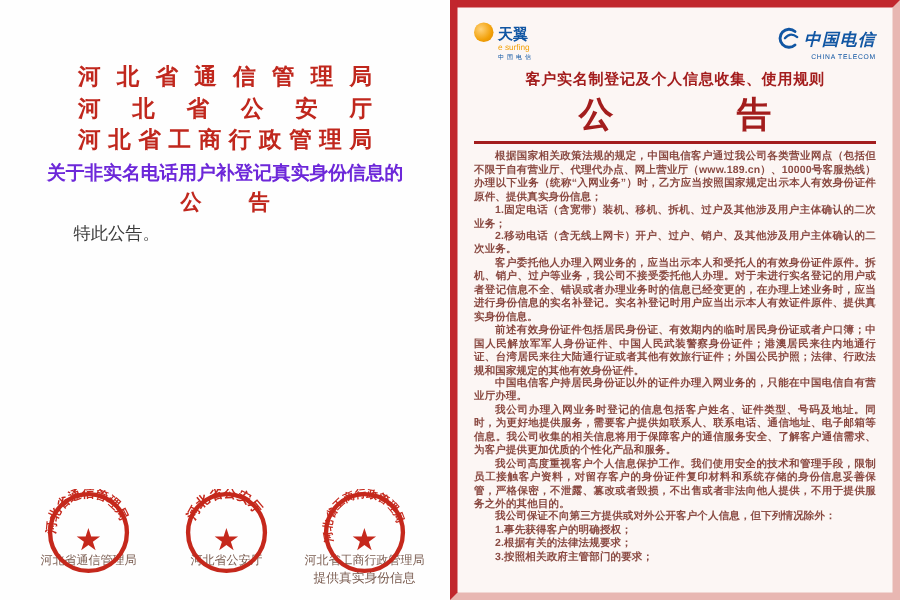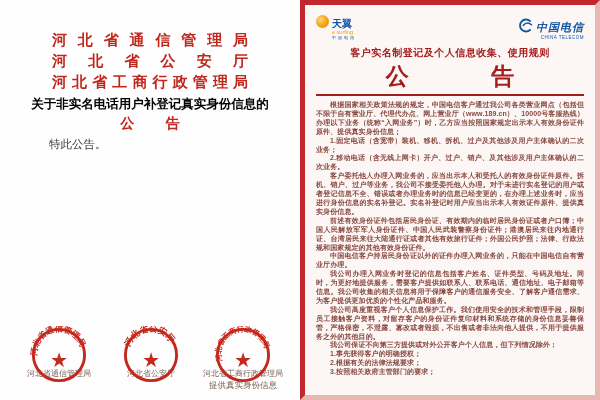--- a/index.html
+++ b/index.html
@@ -1,25 +1,25 @@
 <!DOCTYPE html>
 <html><head>
 <meta charset="utf-8">
 <style>
   * { margin:0; padding:0; box-sizing:border-box; }
   body { width:600px; height:400px; font-family:"Liberation Sans", sans-serif; background:#e8e8e8; }
   .screenshot { width:600px; height:400px; display:flex; background:#fff; overflow:hidden; }
 
   
-  .doc-left { width:300px; height:400px; background:#fefefe; padding:30px 26px 6px 26px; position:relative; }
+  .doc-left { width:300px; height:400px; background:#fefefe; padding:42px 26px 6px 26px; position:relative; }
   .lt-block { margin:0 auto; }
   .lt-line { width:196px; margin:0 auto; color:#c0271d; font-weight:bold; font-size:15px; line-height:21px;
              font-family:"Liberation Serif", serif; text-align:justify; text-align-last:justify; }
-  .lt-subject { color:#000000; font-weight:bold; font-size:12.5px; line-height:19px; text-align:center;
-                font-family:Liberation Sans, sans-serif; margin-top:2px; }
+  .lt-subject { color:#6d28d9; font-weight:bold; font-size:12.5px; line-height:19px; text-align:center;
+                font-family:Liberation Mono, monospace; margin-top:2px; }
   .lt-gonggao { color:#c0271d; font-weight:bold; font-size:14px; letter-spacing:14px; text-align:center;
                 font-family:"Liberation Serif", serif; line-height:19px; text-indent:14px; }
   .lt-body { margin-top:13px; color:#3a3a3a; font-size:11.5px; line-height:18px; text-align:justify;
              font-family:"Liberation Serif", serif; text-indent:2em; letter-spacing:0.3px; }
   .lt-closing { color:#3a3a3a; font-size:11.5px; line-height:18px; font-family:"Liberation Serif", serif;
                 text-indent:2em; margin-top:2px; }
   .seal-row { position:absolute; left:16px; right:14px; bottom:8px; display:flex; justify-content:space-between; }
   .seal-col { position:relative; width:86px; text-align:center; }
   .seal-svg { display:block; margin:0 auto -16px auto; position:relative; z-index:2; }
   .seal-label { position:relative; z-index:1; font-size:8px; color:#7a5c50; font-family:"Liberation Serif", serif; white-space:nowrap; }

